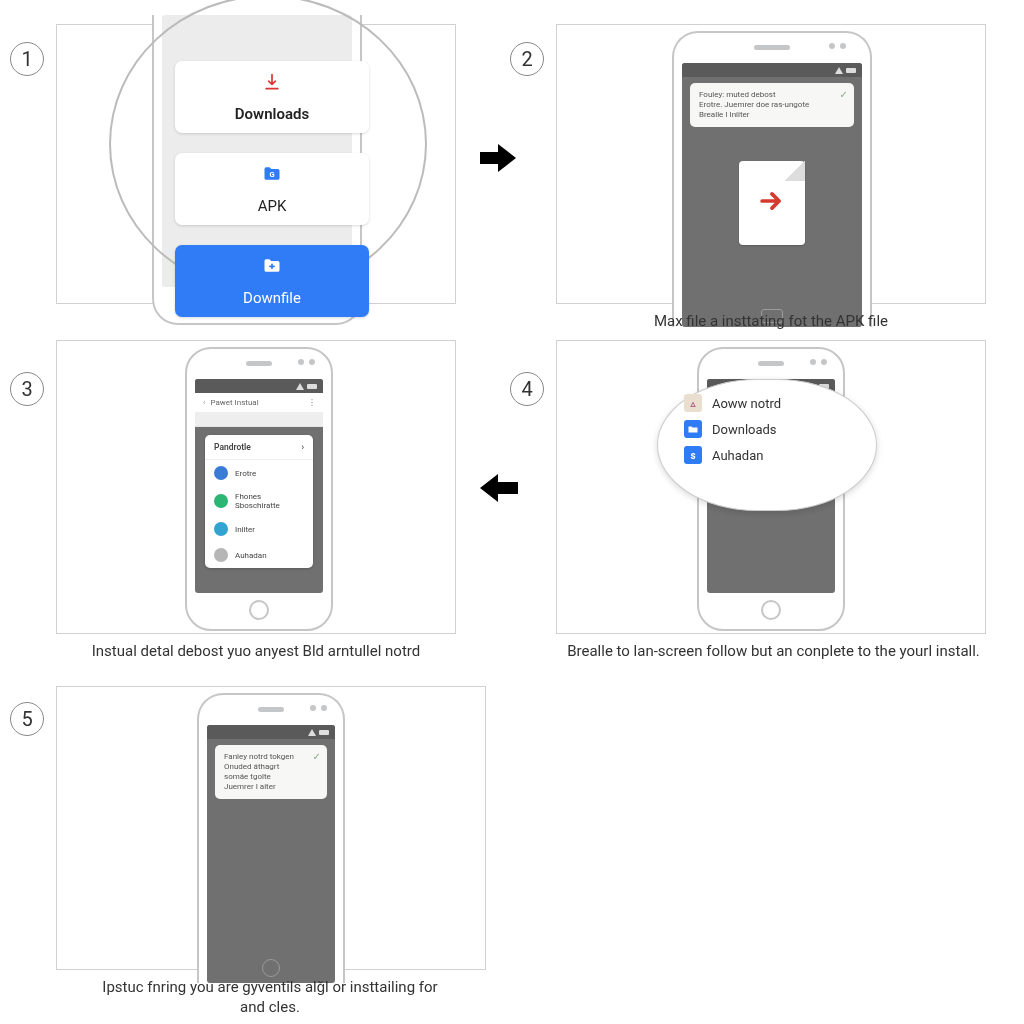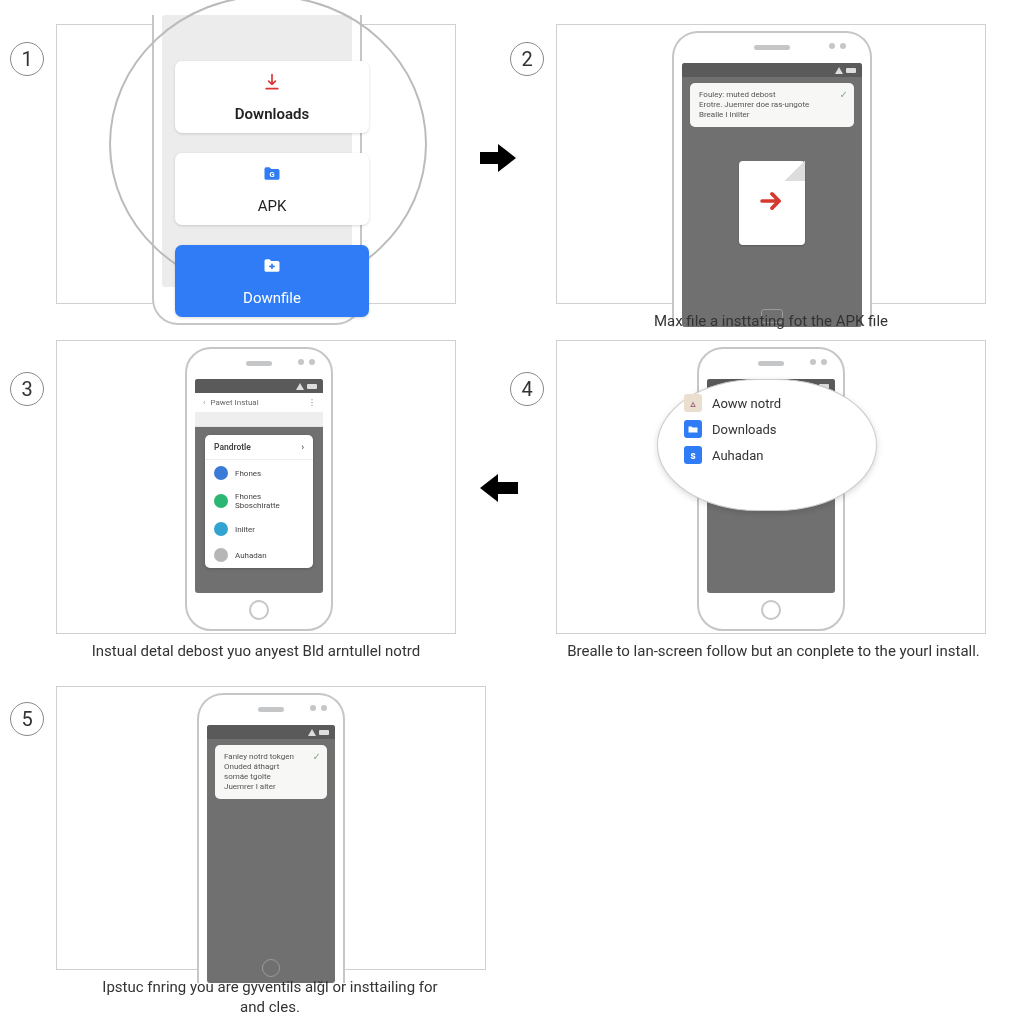--- a/index.html
+++ b/index.html
@@ -230,21 +230,21 @@
         <span style="letter-spacing:-1px;">⋮</span>
       </div>
       <div style="height:14px; background:#eee; margin:0; border-bottom:1px solid #e4e4e4;"></div>
       <div class="mini-list">
         <div class="mini-head">
           <span>Pandrotle</span>
           <span>›</span>
         </div>
         <div class="mini-row">
             <div class="mi" style="background:#3a7bd5;"></div>
-            <span>Fhones</span>
+            <span>Erotre</span>
           </div>
         <div class="mini-row">
             <div class="mi" style="background:#2bb673;"></div>
             <span>Fhones Sboschiratte</span>
           </div>
         <div class="mini-row">
             <div class="mi" style="background:#33a3d1;"></div>
             <span>Iniiter</span>
           </div>
         <div class="mini-row">

